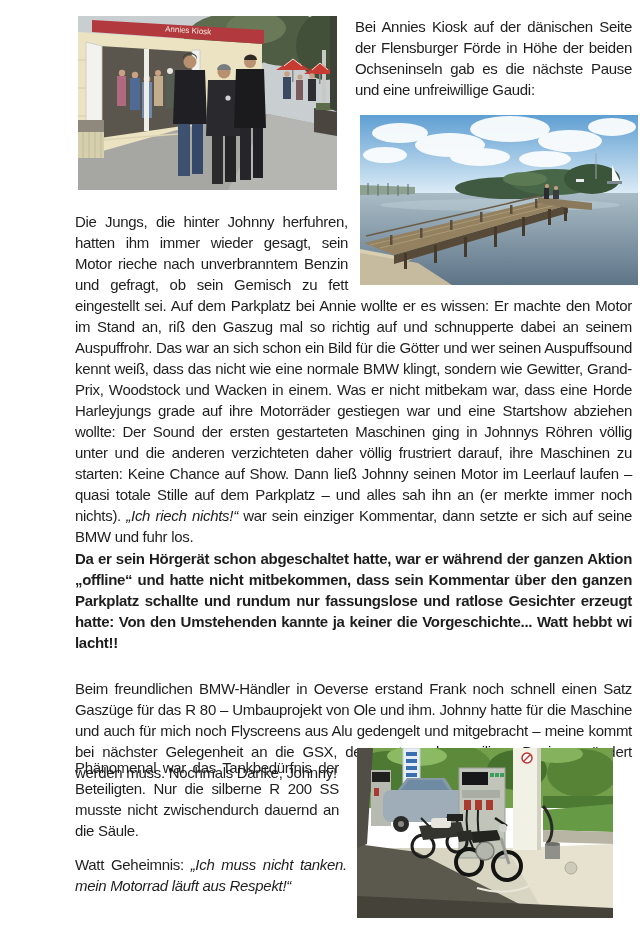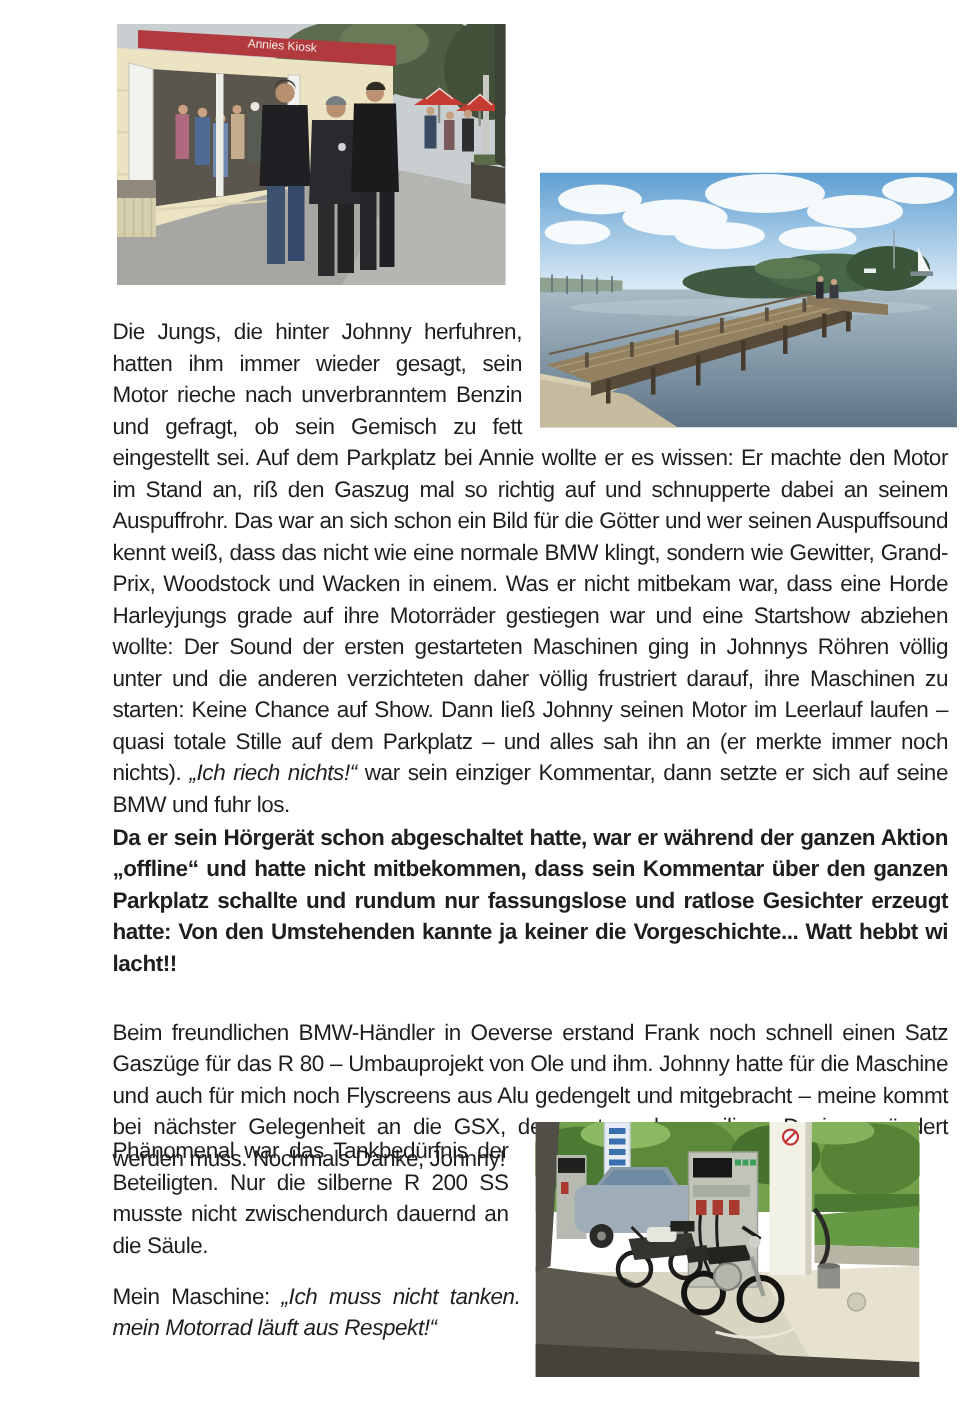--- a/index.html
+++ b/index.html
@@ -114,20 +114,21 @@
           <rect x="147" y="120" width="11" height="46" fill="#242426"></rect>
         <circle cx="172" cy="46" r="6" fill="#bb9272"></circle>
           <path d="M166,44 a6.5,5.5 0 0 1 13,0 z" fill="#2e2a24"></path>
         <polygon points="158,53 186,53 188,112 156,112" fill="#1b1b1e"></polygon>
         <rect x="162" y="112" width="11" height="52" fill="#26262a"></rect>
           <rect x="175" y="112" width="10" height="50" fill="#202024"></rect>
       </g>
     </svg>
   </figure>
 
+  <p class="para" id="p-intro">Bei Annies Kiosk auf der dänischen Seite der Flensburger Förde in Höhe der beiden Ochseninseln gab es die nächste Pause und eine unfreiwillige Gaudi:</p>
 
   <figure class="photo" id="ph-pier">
     <svg viewBox="0 0 278 170" preserveAspectRatio="none">
       <defs>
         <linearGradient id="skyg" x1="0" y1="0" x2="0" y2="1">
           <stop offset="0" stop-color="#5f9fd2"></stop>
             <stop offset="1" stop-color="#e2eff8"></stop>
         </linearGradient>
         <linearGradient id="seag" x1="0" y1="0" x2="0" y2="1">
           <stop offset="0" stop-color="#a9bcc6"></stop>
@@ -205,21 +206,21 @@
   </figure>
 
   <p class="para" id="p-johnny"><span class="wrapspacer"></span><span>Die Jungs, die hinter Johnny herfuhren, hatten ihm immer wieder gesagt, sein Motor rieche nach unverbranntem Benzin und gefragt, ob sein Gemisch zu fett eingestellt sei. Auf dem Parkplatz bei Annie wollte er es wissen: Er machte den Motor im Stand an, riß den Gaszug mal so richtig auf und schnupperte dabei an seinem Auspuffrohr. Das war an sich schon ein Bild für die Götter und wer seinen Auspuffsound kennt weiß, dass das nicht wie eine normale BMW klingt, sondern wie Gewitter, Grand-Prix, Woodstock und Wacken in einem. Was er nicht mitbekam war, dass eine Horde Harleyjungs grade auf ihre Motorräder gestiegen war und eine Startshow abziehen wollte: Der Sound der ersten gestarteten Maschinen ging in Johnnys Röhren völlig unter und die anderen verzichteten daher völlig frustriert darauf, ihre Maschinen zu starten: Keine Chance auf Show. Dann ließ Johnny seinen Motor im Leerlauf laufen – quasi totale Stille auf dem Parkplatz – und alles sah ihn an (er merkte immer noch nichts). </span><em>„Ich riech nichts!“</em><span> war sein einziger Kommentar, dann setzte er sich auf seine BMW und fuhr los.</span></p>
 
   <p class="para" id="p-hoergeraet">Da er sein Hörgerät schon abgeschaltet hatte, war er während der ganzen Aktion „offline“ und hatte nicht mitbekommen, dass sein Kommentar über den ganzen Parkplatz schallte und rundum nur fassungslose und ratlose Gesichter erzeugt hatte: Von den Umstehenden kannte ja keiner die Vorgeschichte... Watt hebbt wi lacht!!</p>
 
   <p class="para" id="p-haendler">Beim freundlichen BMW-Händler in Oeverse erstand Frank noch schnell einen Satz Gaszüge für das R 80 – Umbauprojekt von Ole und ihm. Johnny hatte für die Maschine und auch für mich noch Flyscreens aus Alu gedengelt und mitgebracht – meine kommt bei nächster Gelegenheit an die GSX, deren etwas langweiliges Design geändert werden muss. Nochmals Danke, Johnny!</p>
 
   <p class="para" id="p-tanken">Phänomenal war das Tankbedürfnis der Beteiligten. Nur die silberne R 200 SS musste nicht zwischendurch dauernd an die Säule.</p>
 
-  <p class="para" id="p-geheimnis"><span>Mein Maschine: </span><em>„Ich muss nicht tanken. mein Motorrad läuft aus Respekt!“</em></p>
+  <p class="para" id="p-geheimnis"><span>Watt Geheimnis: </span><em>„Ich muss nicht tanken. mein Motorrad läuft aus Respekt!“</em></p>
 
   <figure class="photo" id="ph-gas">
     <svg viewBox="0 0 256 170" preserveAspectRatio="none">
       <rect width="256" height="60" fill="#74a04c"></rect>
       <g>
         <ellipse cx="30" cy="25" rx="35" ry="22" fill="#4d7a33"></ellipse>
         <ellipse cx="95" cy="20" rx="40" ry="24" fill="#5c8a3a"></ellipse>
         <ellipse cx="160" cy="22" rx="30" ry="20" fill="#46722e"></ellipse>
         <ellipse cx="225" cy="25" rx="35" ry="24" fill="#568336"></ellipse>
         <ellipse cx="60" cy="8" rx="30" ry="10" fill="#8cba62"></ellipse>

